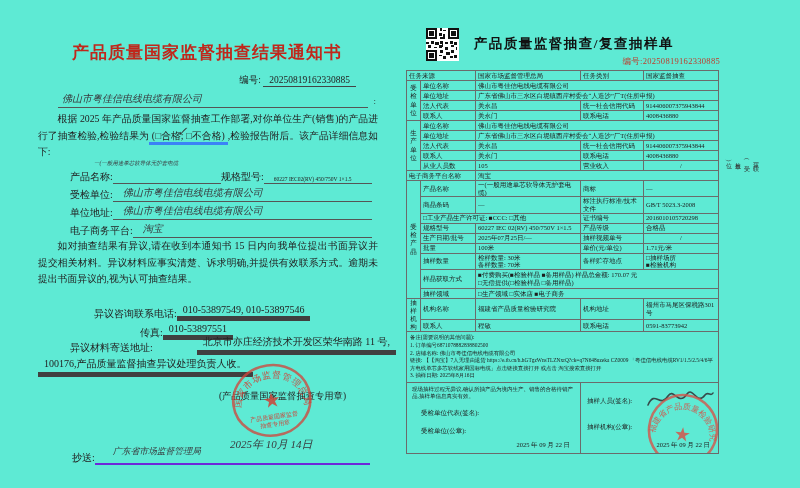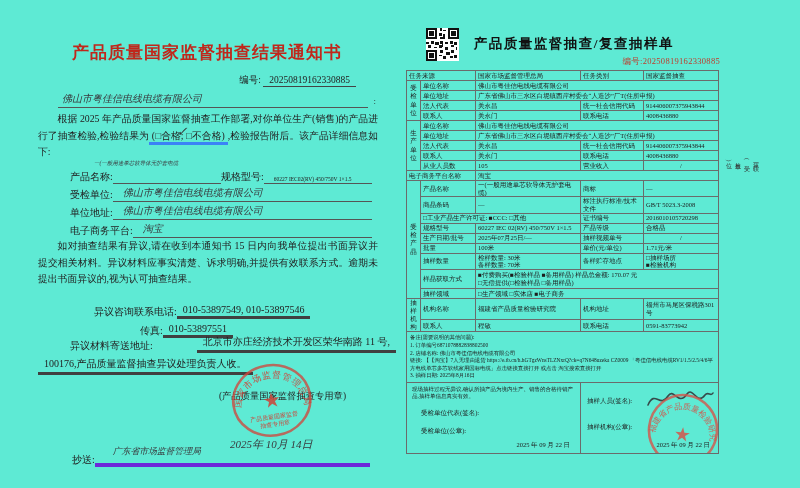--- a/index.html
+++ b/index.html
@@ -22,26 +22,26 @@
   .opt{position:relative;border-bottom:3px solid #3b82f6;padding:0 3px 1px 3px;white-space:nowrap;}
   .opt .tick{position:absolute;left:8px;top:-6px;font-size:13px;color:#333;font-style:italic;}
   .fline{position:absolute;left:42px;right:14px;display:flex;align-items:flex-end;height:16px;}
   .fline .lab{flex:none;}
   .fline .uline{flex:1;border-bottom:1px solid #555;min-height:13px;display:flex;
                 align-items:flex-end;justify-content:flex-start;padding:0 4px 1px 10px;}
   .tinynote{position:absolute;top:152px;left:66px;font-size:5.5px;color:#3a3a3e;font-style:italic;white-space:nowrap;}
   .tinyval{font-size:5.5px;white-space:nowrap;}
   .cline{position:absolute;display:flex;align-items:flex-end;}
   .cline .lab{flex:none;}
-  .cline .uval{border-bottom:3px solid #404040;padding:0 6px 1px 6px;white-space:nowrap;text-align:right;}
+  .cline .uval{border-bottom:5px solid #404040;padding:0 6px 1px 6px;white-space:nowrap;text-align:right;}
   .sealcap{position:absolute;top:382px;right:40px;font-size:9.3px;}
   .sealdate{position:absolute;top:403px;left:202px;font-size:11px;margin-top:26px;}
   .ccline{position:absolute;top:438px;left:44px;right:16px;display:flex;align-items:flex-end;}
   .ccline .lab{flex:none;margin-bottom:0;}
-  .ccline .uline{flex:1;border-bottom:4px solid #6d28d9;height:17px;padding-left:18px;font-size:8.8px;}
+  .ccline .uline{flex:1;border-bottom:2px solid #6d28d9;height:17px;padding-left:18px;font-size:8.8px;}
   .stamp-l{position:absolute;left:198px;top:352px;width:92px;height:84px;transform:rotate(-8deg);}
   
   .rd{position:absolute;left:404px;top:26px;width:336px;font-size:6.5px;}
   .rd .qr{position:absolute;left:22px;top:2px;width:33px;height:33px;}
   .rd-title{position:absolute;left:60px;top:9px;width:220px;text-align:center;font-size:13.5px;
             font-weight:bold;letter-spacing:1.5px;color:#111;}
   .rd-serial{position:absolute;top:30px;right:20px;color:#c03a2b;font-size:8.5px;letter-spacing:.3px;}
   .rd table{position:absolute;left:2px;top:44px;width:312px;border-collapse:collapse;
             table-layout:fixed;font-size:6.5px;line-height:1.18;color:#1d1d1d;}
   .rd td{border:1px solid #6b6b6b;padding:0 2px;vertical-align:middle;overflow:hidden;}

